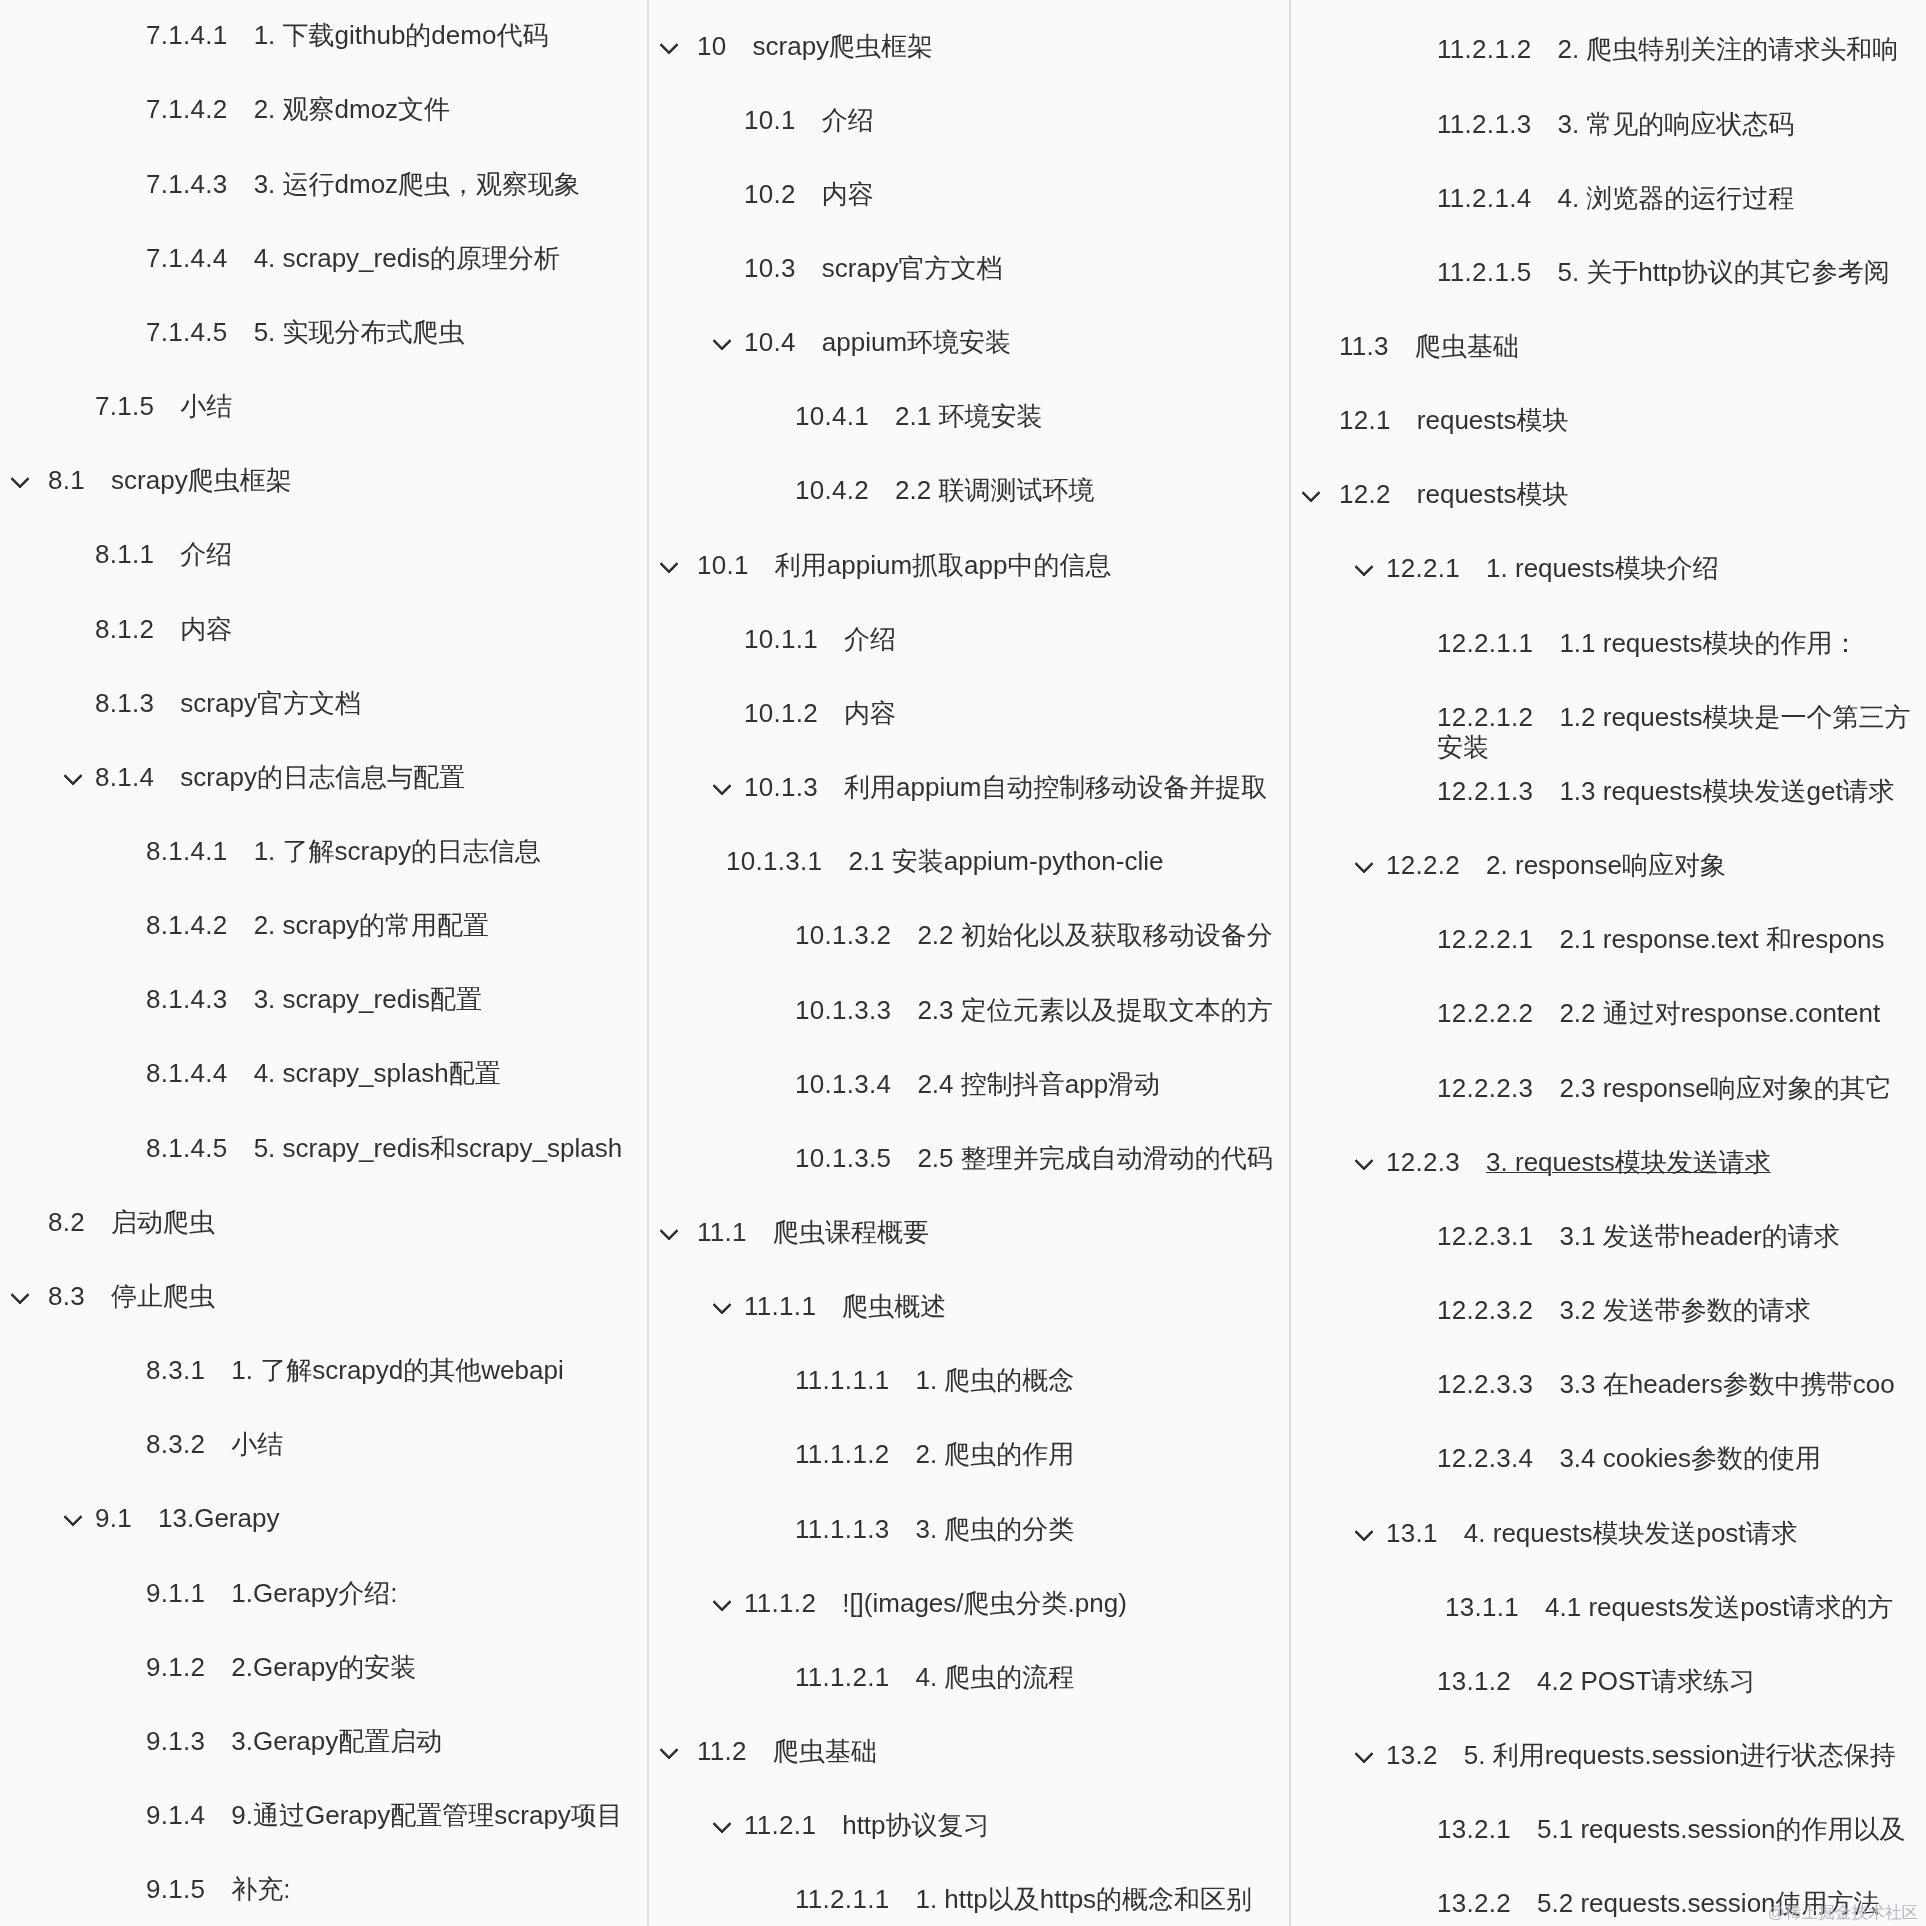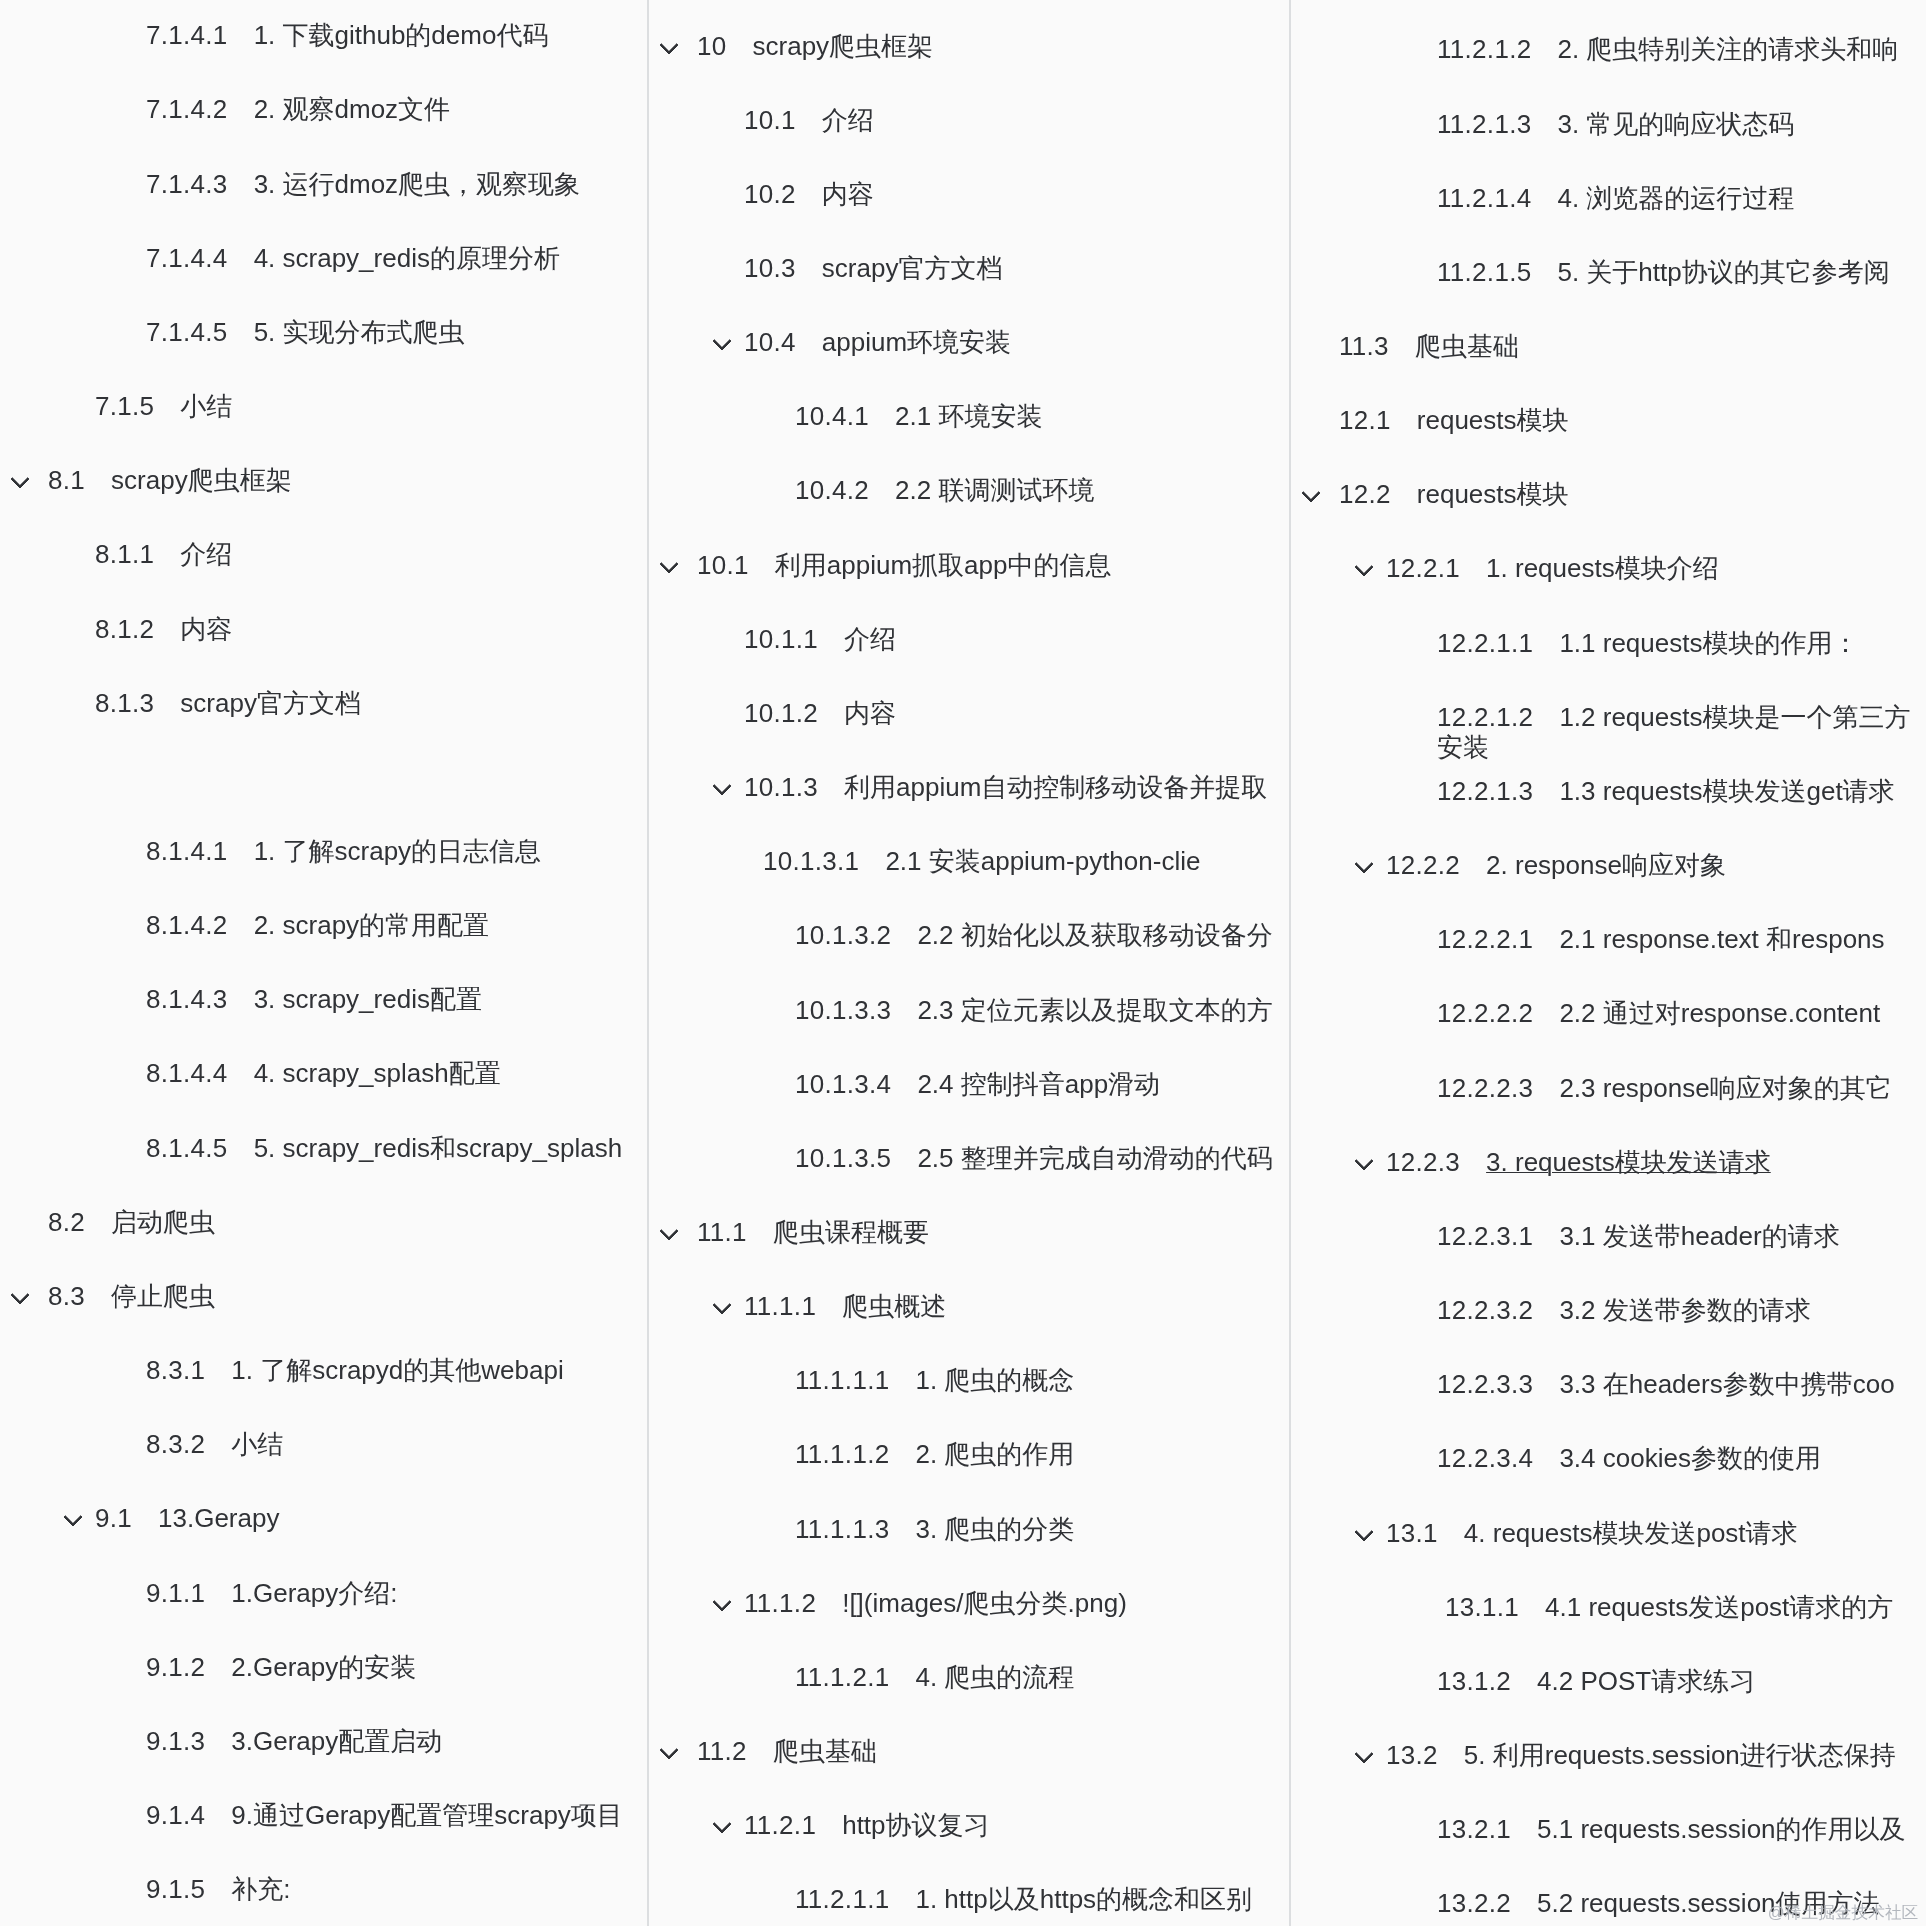--- a/index.html
+++ b/index.html
@@ -123,20 +123,24 @@
         </div>
         <div class="row" style="top: 538px;">
           <div class="content" style="padding-left: 95px;"><span class="num">8.1.1</span><span class="title">介绍</span></div>
         </div>
         <div class="row" style="top: 613px;">
           <div class="content" style="padding-left: 95px;"><span class="num">8.1.2</span><span class="title">内容</span></div>
         </div>
         <div class="row" style="top: 687px;">
           <div class="content" style="padding-left: 95px;"><span class="num">8.1.3</span><span class="title">scrapy官方文档</span></div>
         </div>
+        <div class="row" style="top: 761px;">
+          <span class="chev" style="left: 63px;"></span>
+          <div class="content" style="padding-left: 95px;"><span class="num">8.1.4</span><span class="title">scrapy的日志信息与配置</span></div>
+        </div>
         <div class="row" style="top: 835px;">
           <div class="content" style="padding-left: 146px;"><span class="num">8.1.4.1</span><span class="title">1. 了解scrapy的日志信息</span></div>
         </div>
         <div class="row" style="top: 909px;">
           <div class="content" style="padding-left: 146px;"><span class="num">8.1.4.2</span><span class="title">2. scrapy的常用配置</span></div>
         </div>
         <div class="row" style="top: 983px;">
           <div class="content" style="padding-left: 146px;"><span class="num">8.1.4.3</span><span class="title">3. scrapy_redis配置</span></div>
         </div>
         <div class="row" style="top: 1057px;">
@@ -210,21 +214,21 @@
           <div class="content" style="padding-left: 95px;"><span class="num">10.1.1</span><span class="title">介绍</span></div>
         </div>
         <div class="row" style="top: 697px;">
           <div class="content" style="padding-left: 95px;"><span class="num">10.1.2</span><span class="title">内容</span></div>
         </div>
         <div class="row" style="top: 771px;">
           <span class="chev" style="left: 63px;"></span>
           <div class="content" style="padding-left: 95px;"><span class="num">10.1.3</span><span class="title">利用appium自动控制移动设备并提取</span></div>
         </div>
         <div class="row" style="top: 845px;">
-          <div class="content" style="padding-left: 114px;"><span class="num">10.1.3.1</span><span class="title">2.1 安装appium-python-clie</span></div>
+          <div class="content" style="padding-left: 65px; margin-left: 12px;"><span class="num">10.1.3.1</span><span class="title">2.1 安装appium-python-clie</span></div>
         </div>
         <div class="row" style="top: 919px;">
           <div class="content" style="padding-left: 146px;"><span class="num">10.1.3.2</span><span class="title">2.2 初始化以及获取移动设备分</span></div>
         </div>
         <div class="row" style="top: 994px;">
           <div class="content" style="padding-left: 146px;"><span class="num">10.1.3.3</span><span class="title">2.3 定位元素以及提取文本的方</span></div>
         </div>
         <div class="row" style="top: 1068px;">
           <div class="content" style="padding-left: 146px;"><span class="num">10.1.3.4</span><span class="title">2.4 控制抖音app滑动</span></div>
         </div>

